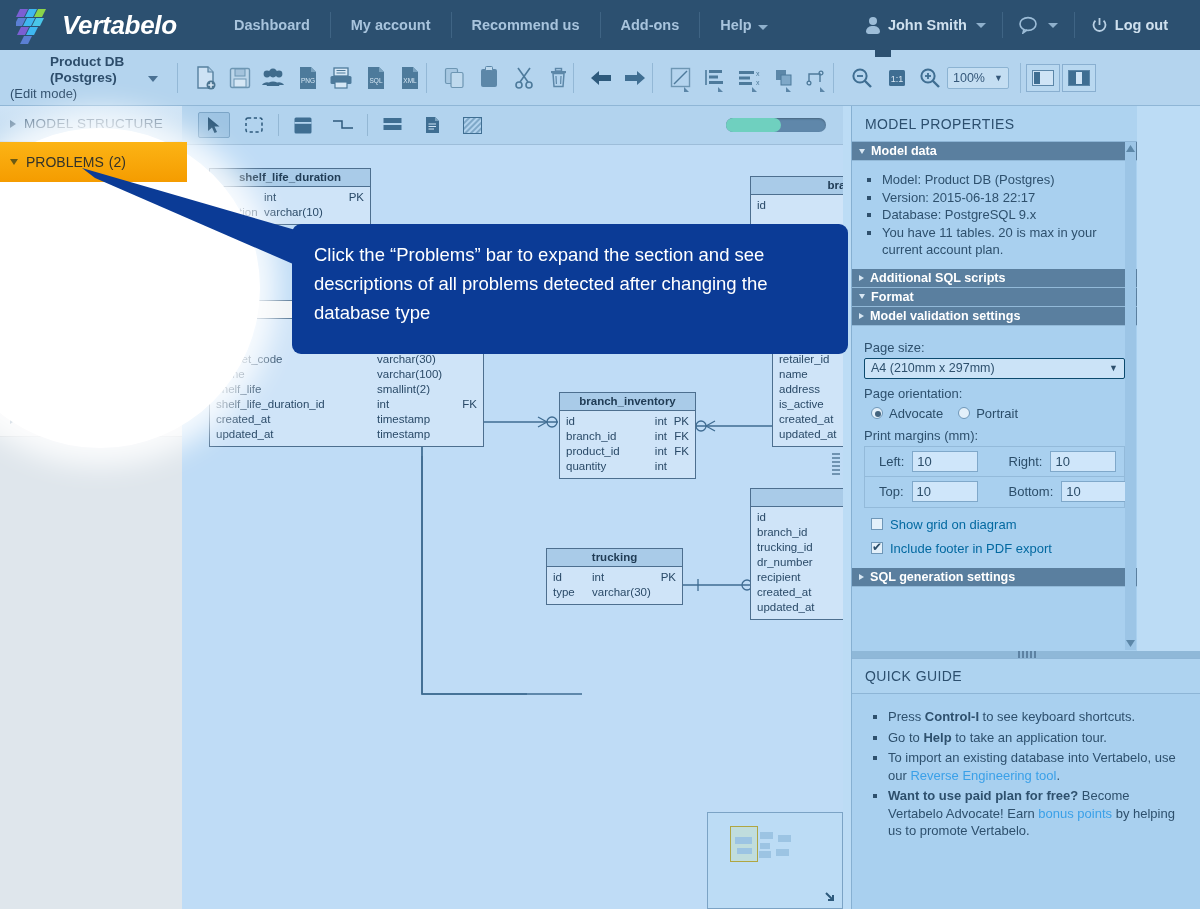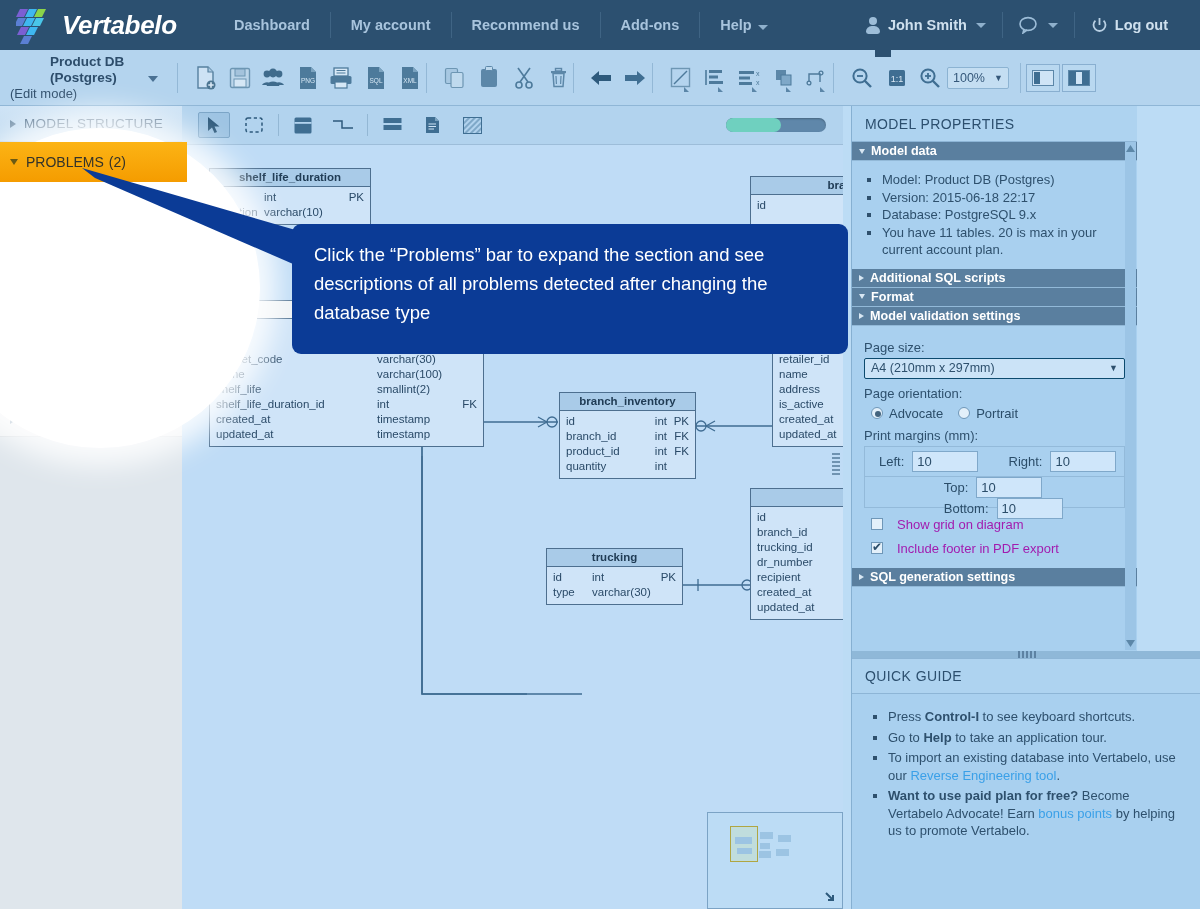--- a/index.html
+++ b/index.html
@@ -229,27 +229,27 @@
     width: 100%; height: 21px; background: #cbe3f7; border: 1px solid #0c4a6e;
     border-radius: 2px; color: #2e506d; font-size: 12.5px;
     display: flex; align-items: center; justify-content: space-between; padding: 0 6px;
     cursor: pointer;
   }
   .radio-row { display: flex; align-items: center; gap: 6px; margin: 5px 0 7px 7px; font-size: 13px; color: #2b4d69; }
   .radio { width: 12px; height: 12px; border-radius: 50%; border: 1px solid #6f97b8; background: #e3f0fa; position: relative; }
   .radio.on::after { content:""; position:absolute; left:3px; top:3px; width:6px; height:6px; border-radius:50%; background:#44647e; }
   .margins { border: 1px solid #93bada; }
   .mrow { display: flex; height: 30px; align-items: center; border-bottom: 1px solid #93bada; }
-  .mrow:last-child { border-bottom: none; flex-direction: column; }
+  .mrow:last-child { border-bottom: none; }
   .mcell { display: flex; align-items: center; gap: 8px; padding-left: 14px; width: 50%; font-size: 13px; color: #2b4d69; }
   .mcell input {
     width: 66px; height: 21px; background: #cfe6fa; border: 1px solid #7fa8ca;
     color: #2b4d69; font-size: 13px; padding-left: 4px; font-family: "Liberation Sans", sans-serif;
   }
-  .chk-row { display: flex; align-items: center; gap: 14px; margin: 9px 0 0 7px; font-size: 13px; color: #a21caf; }
+  .chk-row { display: flex; align-items: center; gap: 7px; margin: 9px 0 0 7px; font-size: 13px; color: #0369a1; }
   .chk { width: 12px; height: 12px; border: 1px solid #6f97b8; background: #e3f0fa; position: relative; }
   .chk.on::after { content: "\2714"; position: absolute; left: 0px; top: -3px; font-size: 12px; color: #2b4d69; }
   #qg-head { position: absolute; left: 0; top: 552px; width: 349px; border-top: 1px solid #8db5d6; }
   #qg-body { position: absolute; left: 0; top: 588px; width: 349px; height: 321px; background: #a9d0ef; padding: 14px 16px; }
   #qg-body h2 { color: #2b4d69; font-size: 17px; margin-bottom: 10px; }
   #qg-body ul { margin-left: 20px; color: #2e506d; font-size: 13px; }
   #qg-body li { list-style: square; line-height: 17.5px; margin-bottom: 3px; }
   .lnk { color: #3aa0e8; }
   .vscroll {
     position: absolute; right: 1px; width: 11px; background: #9cc5e6;

